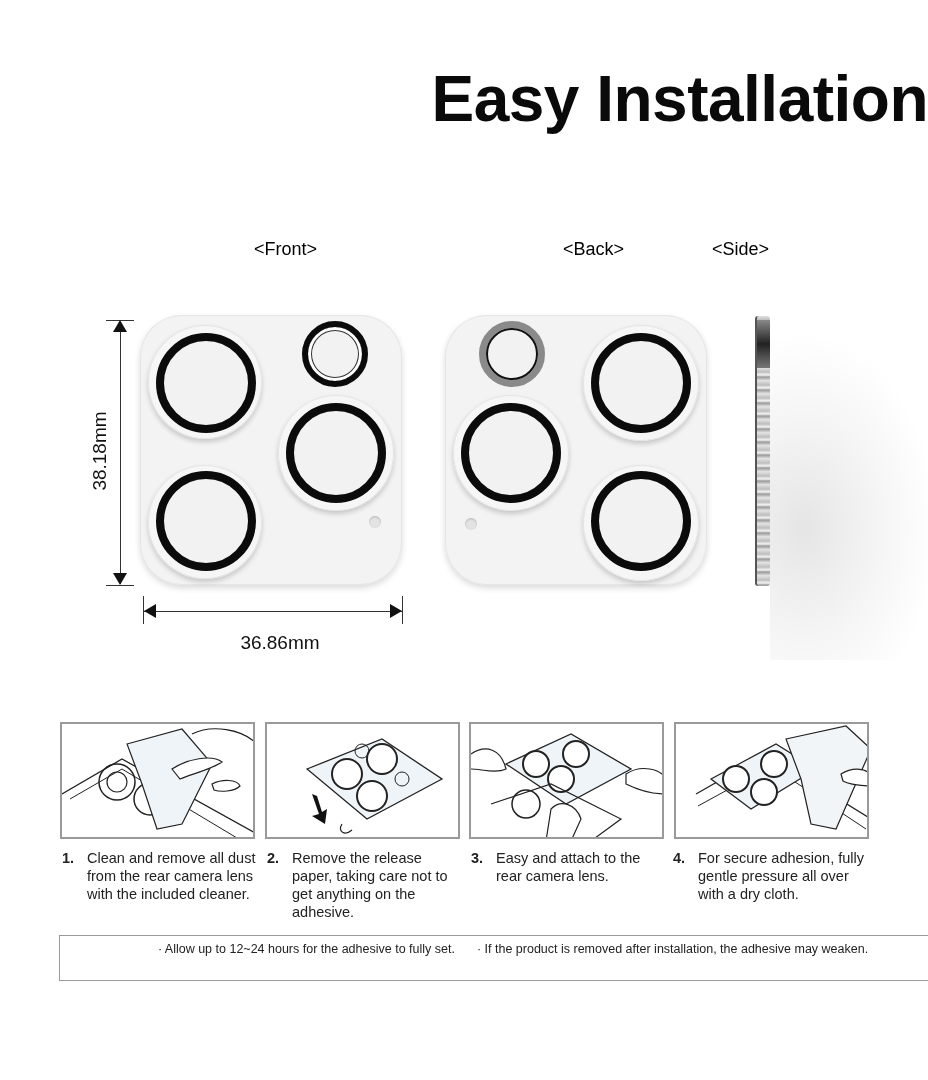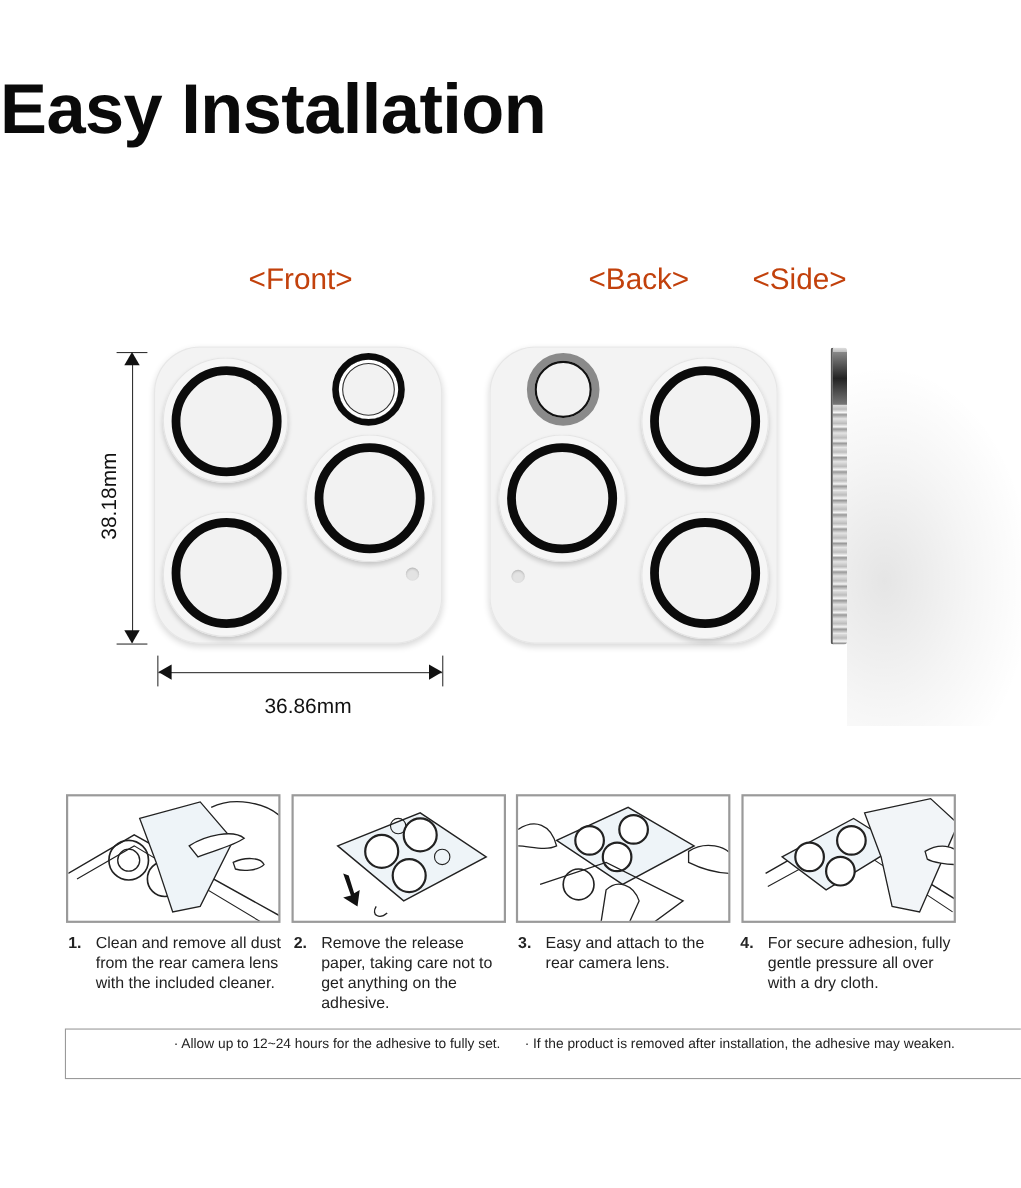--- a/index.html
+++ b/index.html
@@ -1,23 +1,23 @@
 <!DOCTYPE html>
 <html><head>
 <meta charset="utf-8">
 <style>
   * { box-sizing: border-box; margin: 0; padding: 0; }
   html, body { width: 928px; height: 1080px; background: #ffffff; overflow: hidden; }
   body { font-family: "Liberation Sans", "DejaVu Sans", sans-serif; color: #111; position: relative; }
 
   .title {
-    position: absolute; left: 0; top: 62px; width: 928px; text-align: left;
+    position: absolute; left: 0; top: 62px; width: 928px; text-align: right;
     font-size: 64px; font-weight: bold; letter-spacing: -0.5px; color: #0a0a0a;
   }
-  .view-label { position: absolute; top: 239px; font-size: 27px; color: #c2410c; }
+  .view-label { position: absolute; top: 239px; font-size: 18px; color: #000000; margin-left: 28px; }
   .lbl-front { left: 226px; }
   .lbl-back { left: 535px; }
   .lbl-side { left: 684px; }
 
   
   .dim-v-line { position: absolute; left: 120px; top: 322px; width: 1px; height: 262px; background: #333; }
   .dim-v-tick-top { position: absolute; left: 106px; top: 320px; width: 28px; height: 1px; background: #333; }
   .dim-v-tick-bot { position: absolute; left: 106px; top: 585px; width: 28px; height: 1px; background: #333; }
   .arrow-up { position: absolute; left: 113px; top: 320px; width: 0; height: 0; border-left: 7px solid transparent; border-right: 7px solid transparent; border-bottom: 12px solid #111; }
   .arrow-down { position: absolute; left: 113px; top: 573px; width: 0; height: 0; border-left: 7px solid transparent; border-right: 7px solid transparent; border-top: 12px solid #111; }

